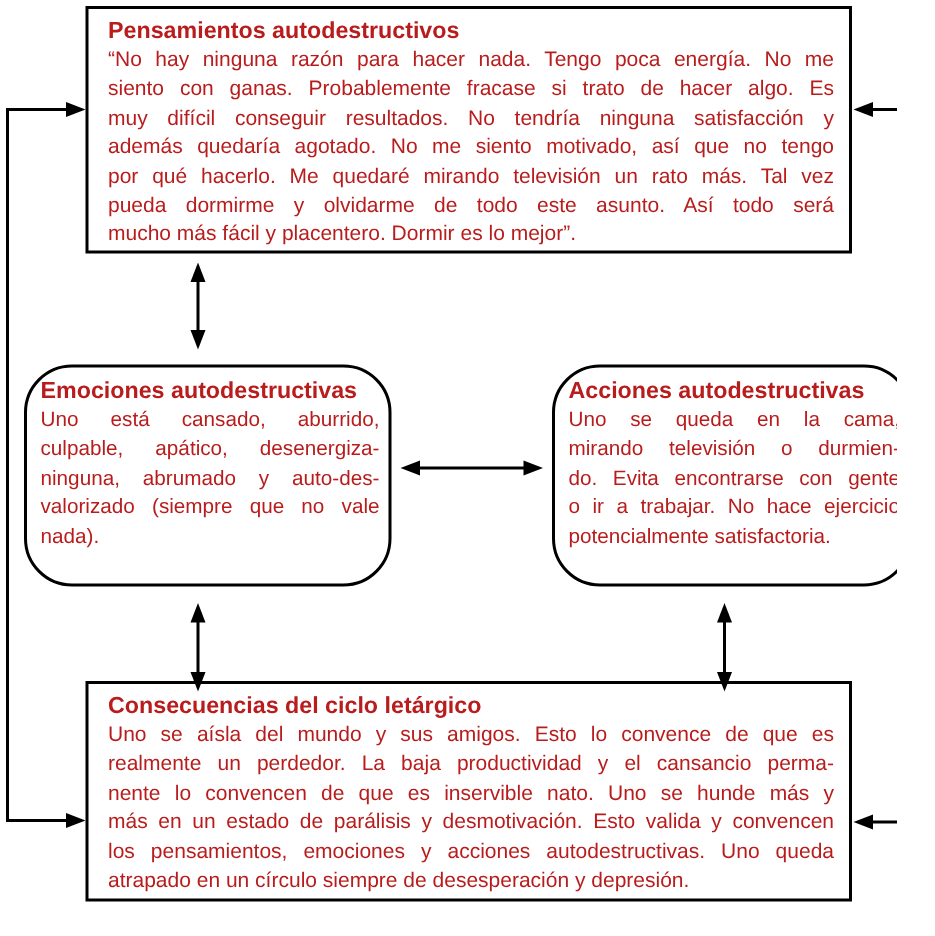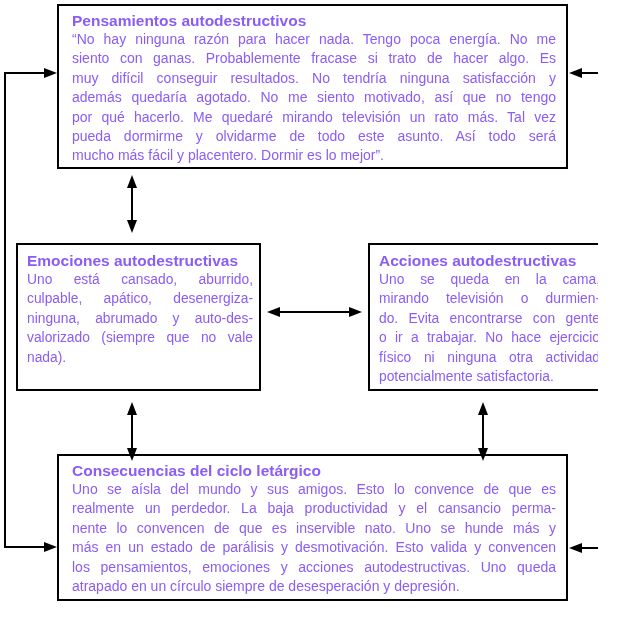--- a/index.html
+++ b/index.html
@@ -6,21 +6,21 @@
     margin: 0;
     padding: 0;
     background: #ffffff;
   }
   #canvas {
     position: relative;
     width: 598px;
     height: 624px;
     background: #ffffff;
     font-family: "Liberation Sans", sans-serif;
-    color: #8b5cf6;
+    color: #b91c1c;
     overflow: hidden;
   }
   .box {
     position: absolute;
     box-sizing: border-box;
     border: 2px solid #000000;
     background: #ffffff;
   }
   .box-title {
     font-weight: bold;
@@ -46,20 +46,21 @@
   }
   .box-wide .box-body .line { line-height: 19.4px; }
   #box-thoughts { top: 4px; height: 165px; }
   #box-consequences { top: 454px; height: 147px; }
   
   .box-narrow {
     top: 243px;
     height: 148px;
     padding: 6px 6px 0 9px;
     font-size: 13.8px;
+    border-radius: 32px;
   }
   .box-narrow .box-body .line { line-height: 19.4px; }
   #box-emotions { left: 16px; width: 245px; }
   #box-actions { left: 368px; width: 240px; }
 
   #arrow-layer {
     position: absolute;
     left: 0;
     top: 0;
     width: 623px;
@@ -105,21 +106,20 @@
     </div>
   </div>
 
   <div class="box box-narrow" id="box-actions">
     <div class="box-title">Acciones autodestructivas</div>
     <div class="box-body">
       <div class="line">Uno se queda en la cama,</div>
       <div class="line">mirando televisión o durmien-</div>
       <div class="line">do. Evita encontrarse con gente</div>
       <div class="line">o ir a trabajar. No hace ejercicio</div>
-      <div class="line">físico ni ninguna otra actividad</div>
       <div class="line end">potencialmente satisfactoria.</div>
     </div>
   </div>
 
   <div class="box box-wide" id="box-consequences">
     <div class="box-title">Consecuencias del ciclo letárgico</div>
     <div class="box-body">
       <div class="line">Uno se aísla del mundo y sus amigos. Esto lo convence de que es</div>
       <div class="line">realmente un perdedor. La baja productividad y el cansancio perma-</div>
       <div class="line">nente lo convencen de que es inservible nato. Uno se hunde más y</div>

